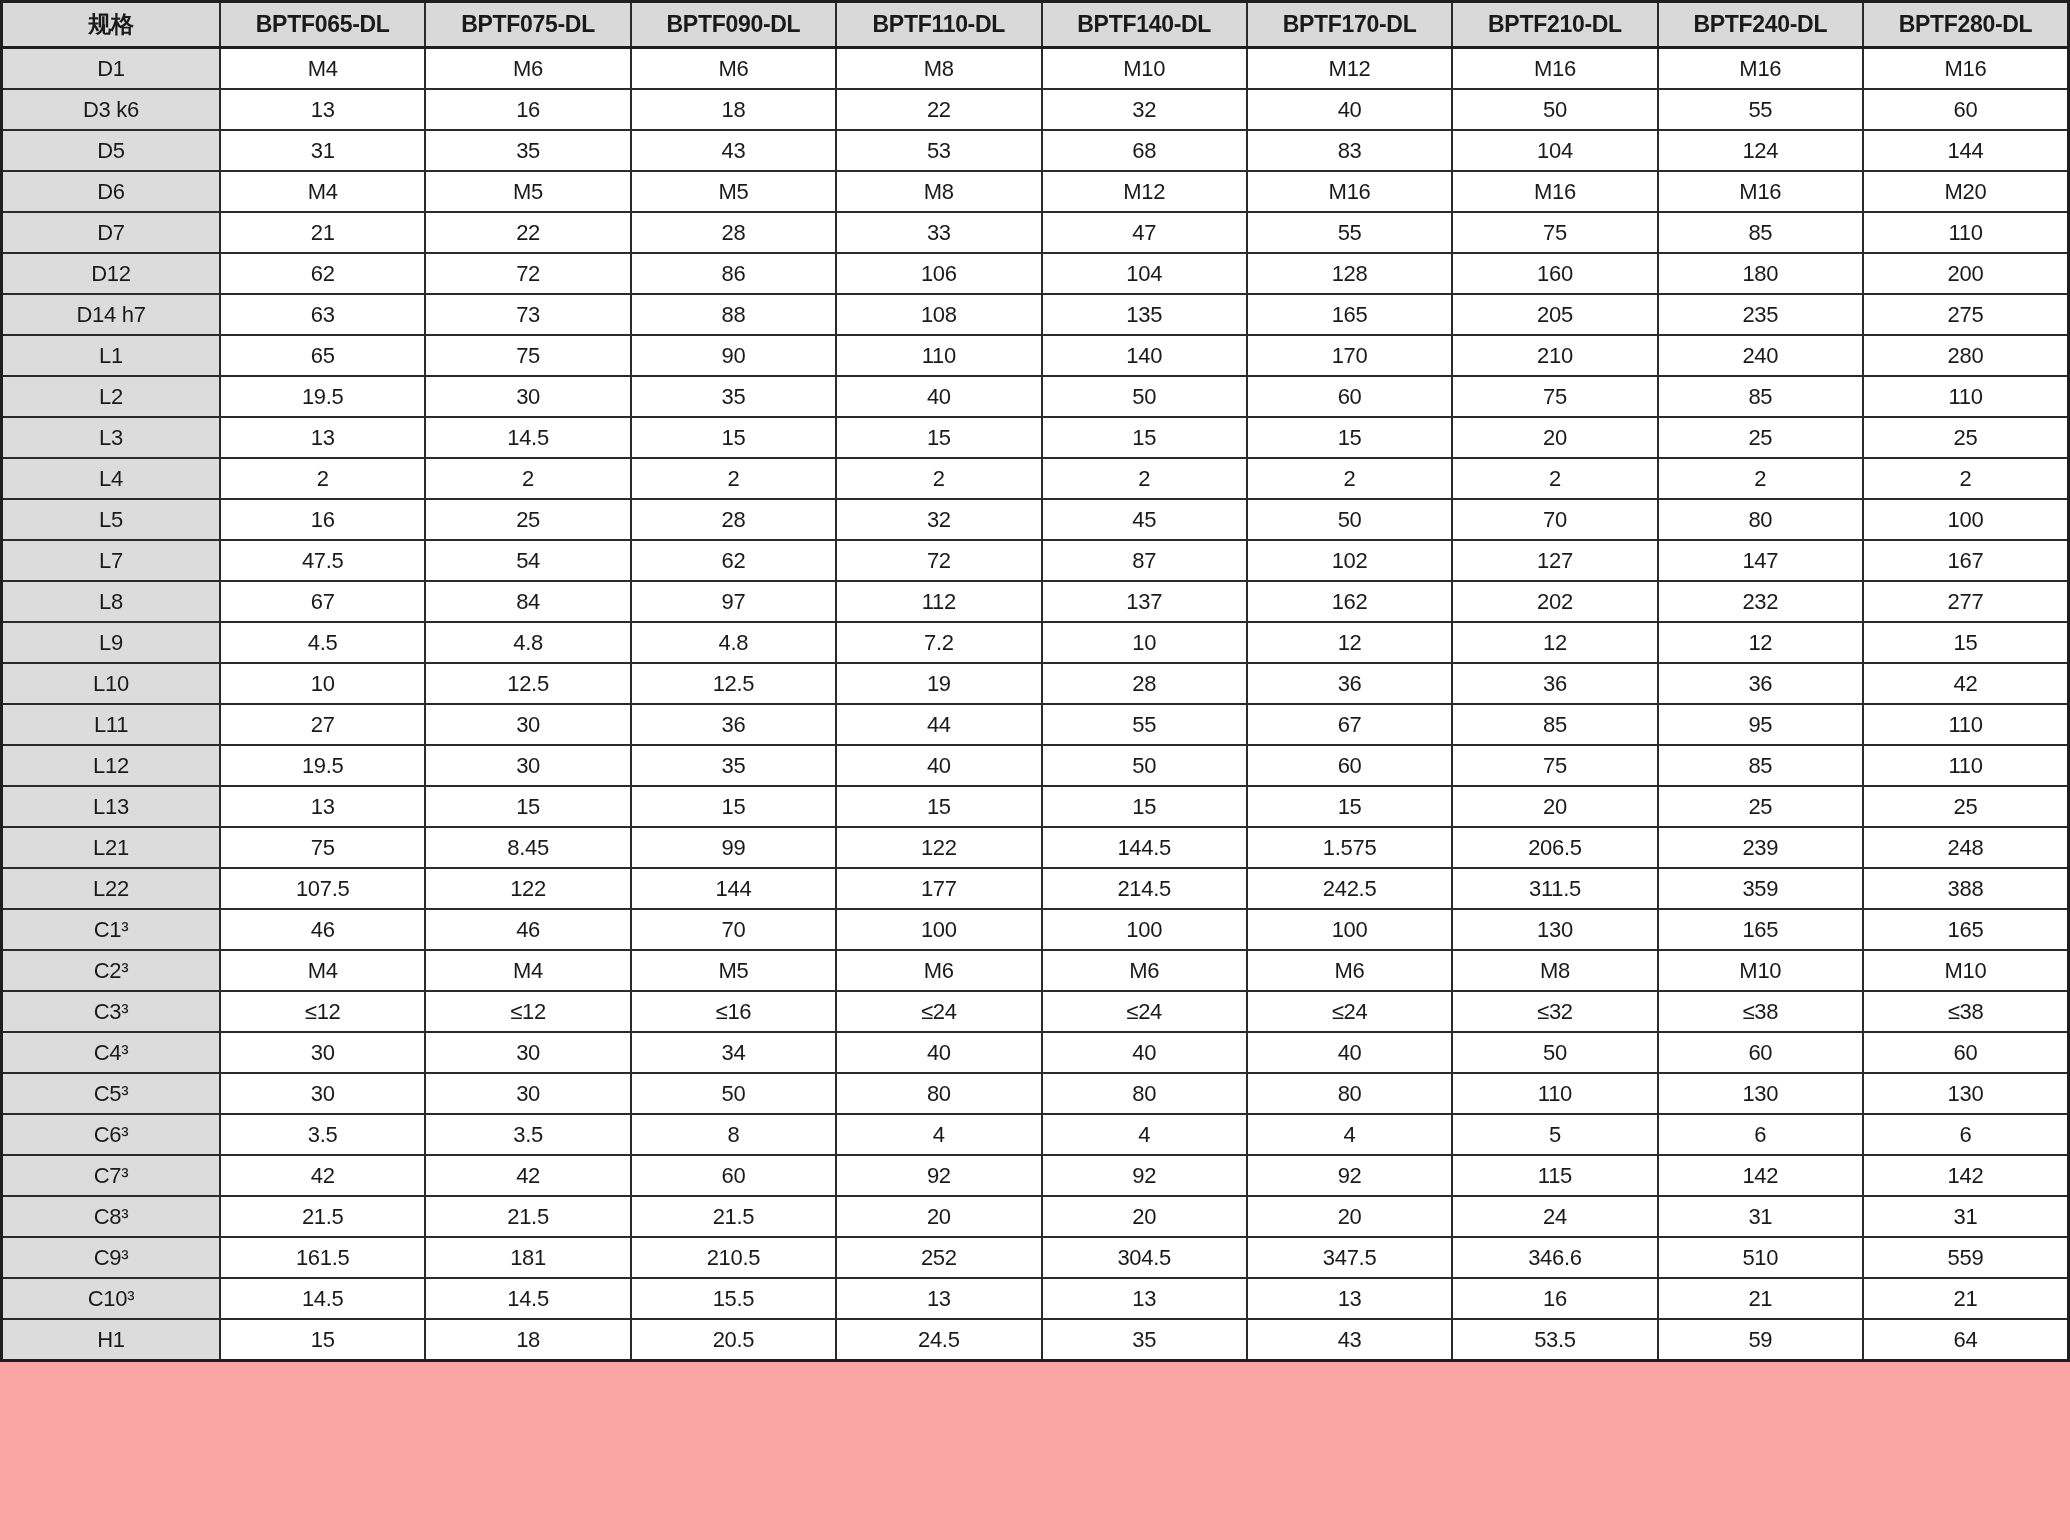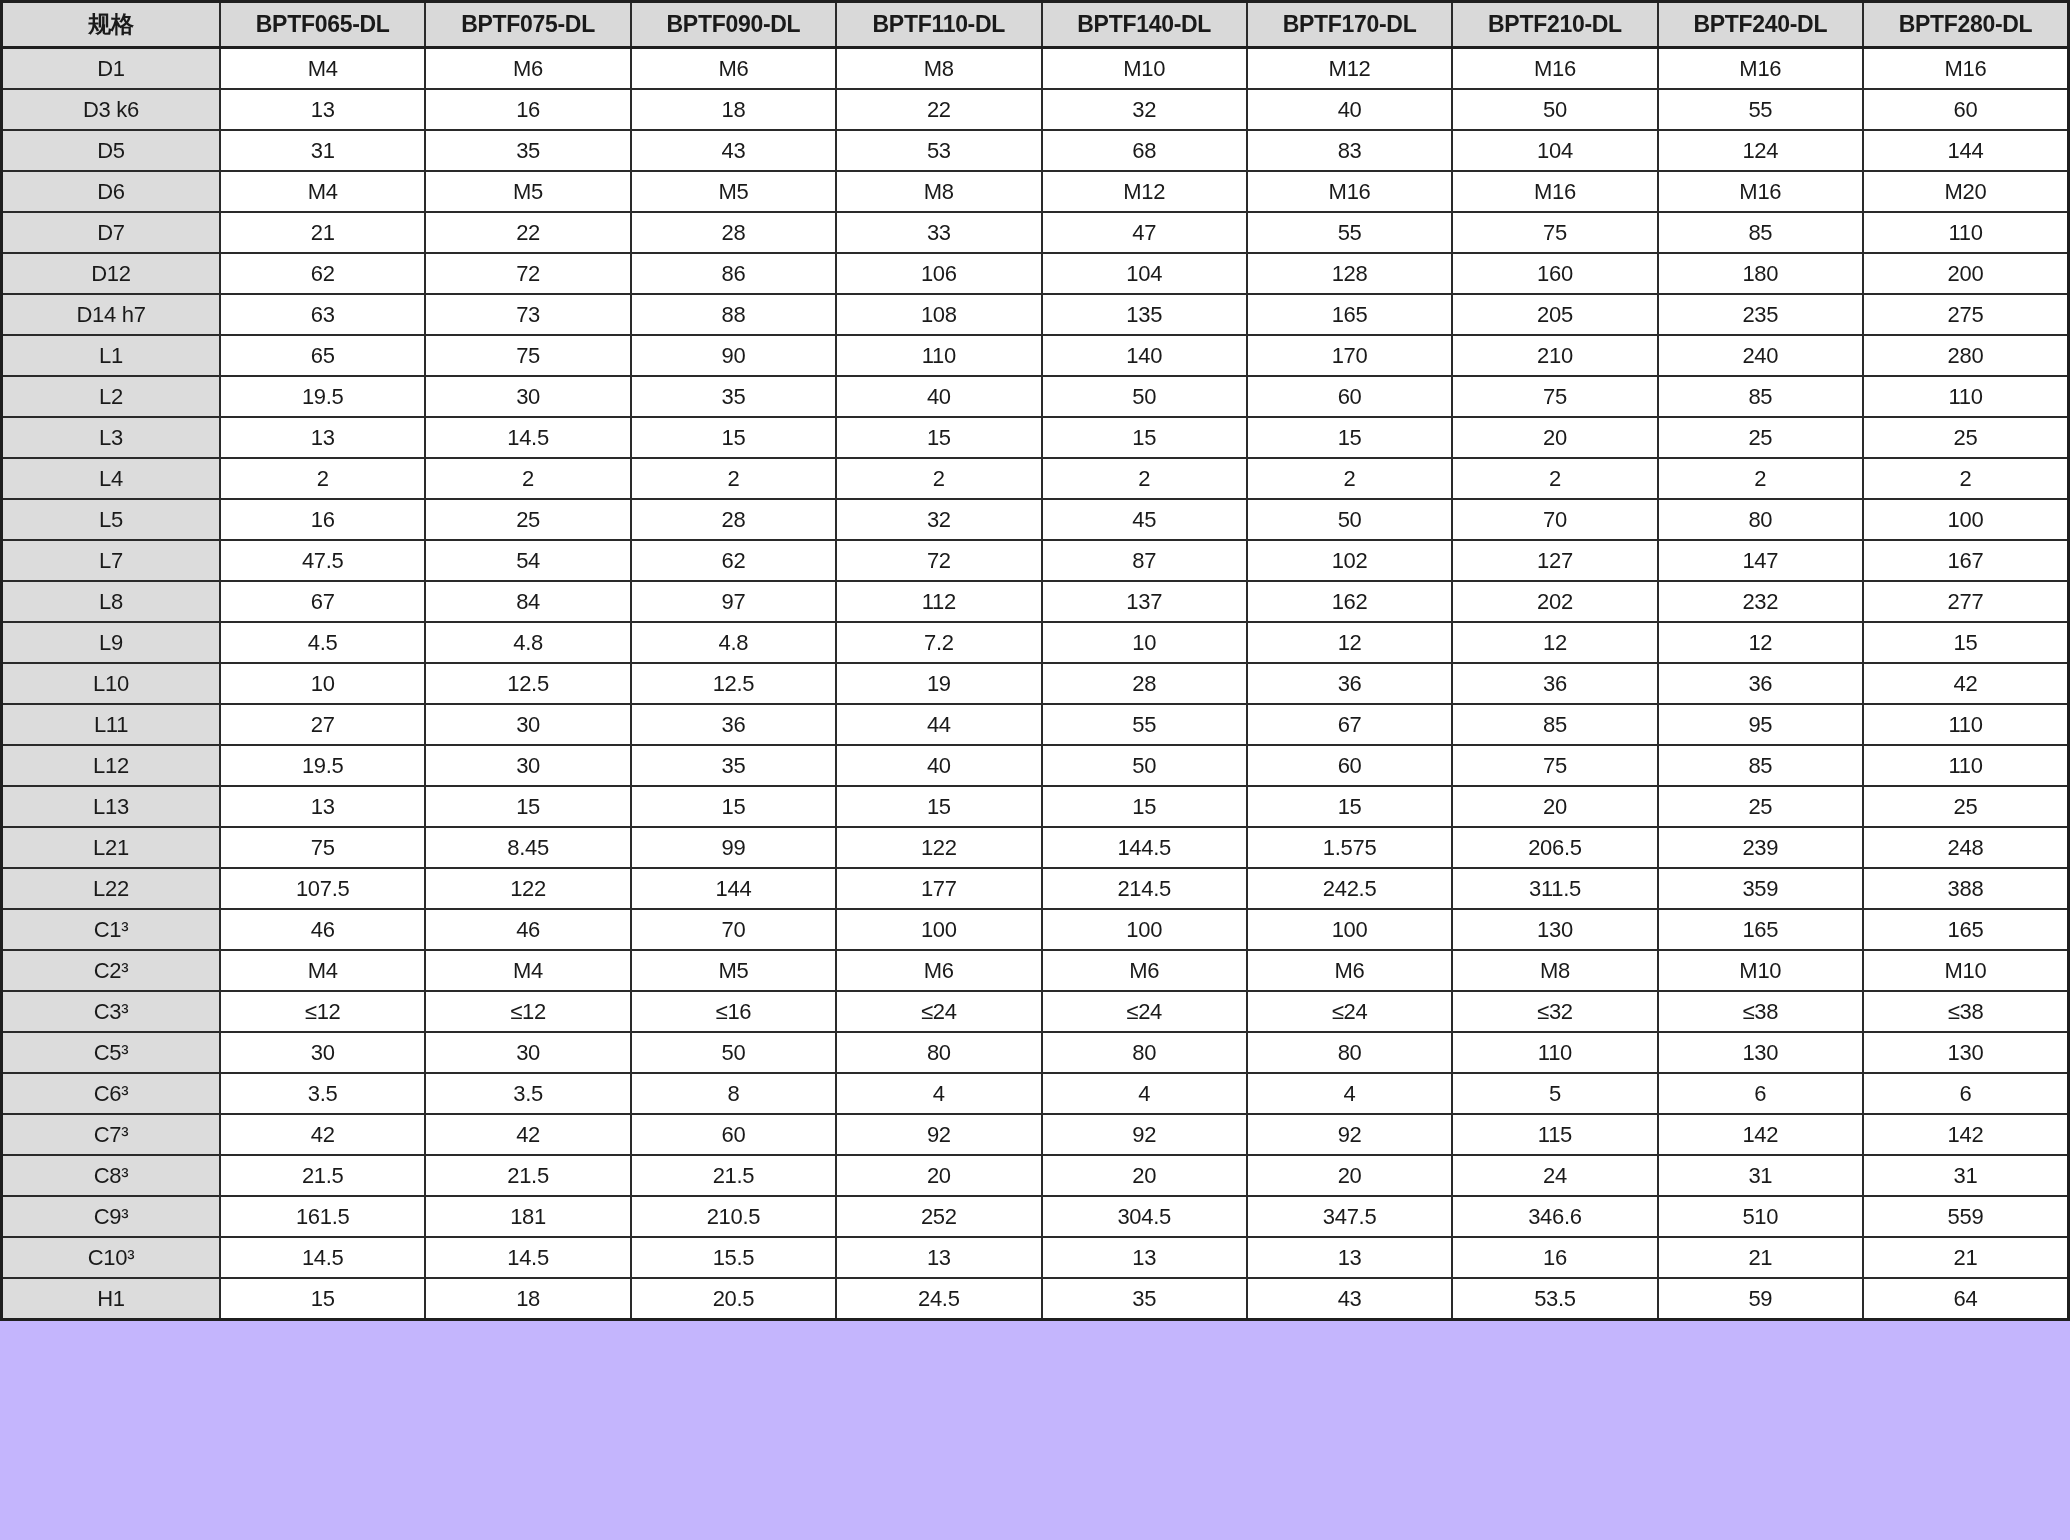--- a/index.html
+++ b/index.html
@@ -5,21 +5,21 @@
   html, body {
     margin: 0;
     padding: 0;
     background: #ffffff;
     font-family: "Liberation Sans", sans-serif;
     color: #1a1a1a;
   }
   .page {
     width: 2070px;
     height: 1540px;
-    background: #c4b5fd;
+    background: #fca5a5;
     position: relative;
     box-sizing: border-box;
   }
   table.spec {
     border-collapse: collapse;
     table-layout: fixed;
     width: 2070px;
     border: 3px solid #1f1f1f;
   }
   table.spec th, table.spec td {
@@ -355,20 +355,32 @@
           <td class="value-cell">≤12</td>
           <td class="value-cell">≤16</td>
           <td class="value-cell">≤24</td>
           <td class="value-cell">≤24</td>
           <td class="value-cell">≤24</td>
           <td class="value-cell">≤32</td>
           <td class="value-cell">≤38</td>
           <td class="value-cell">≤38</td>
         </tr>
         <tr>
+          <td class="row-label">C4³</td>
+          <td class="value-cell">30</td>
+          <td class="value-cell">30</td>
+          <td class="value-cell">34</td>
+          <td class="value-cell">40</td>
+          <td class="value-cell">40</td>
+          <td class="value-cell">40</td>
+          <td class="value-cell">50</td>
+          <td class="value-cell">60</td>
+          <td class="value-cell">60</td>
+        </tr>
+        <tr>
           <td class="row-label">C5³</td>
           <td class="value-cell">30</td>
           <td class="value-cell">30</td>
           <td class="value-cell">50</td>
           <td class="value-cell">80</td>
           <td class="value-cell">80</td>
           <td class="value-cell">80</td>
           <td class="value-cell">110</td>
           <td class="value-cell">130</td>
           <td class="value-cell">130</td>

